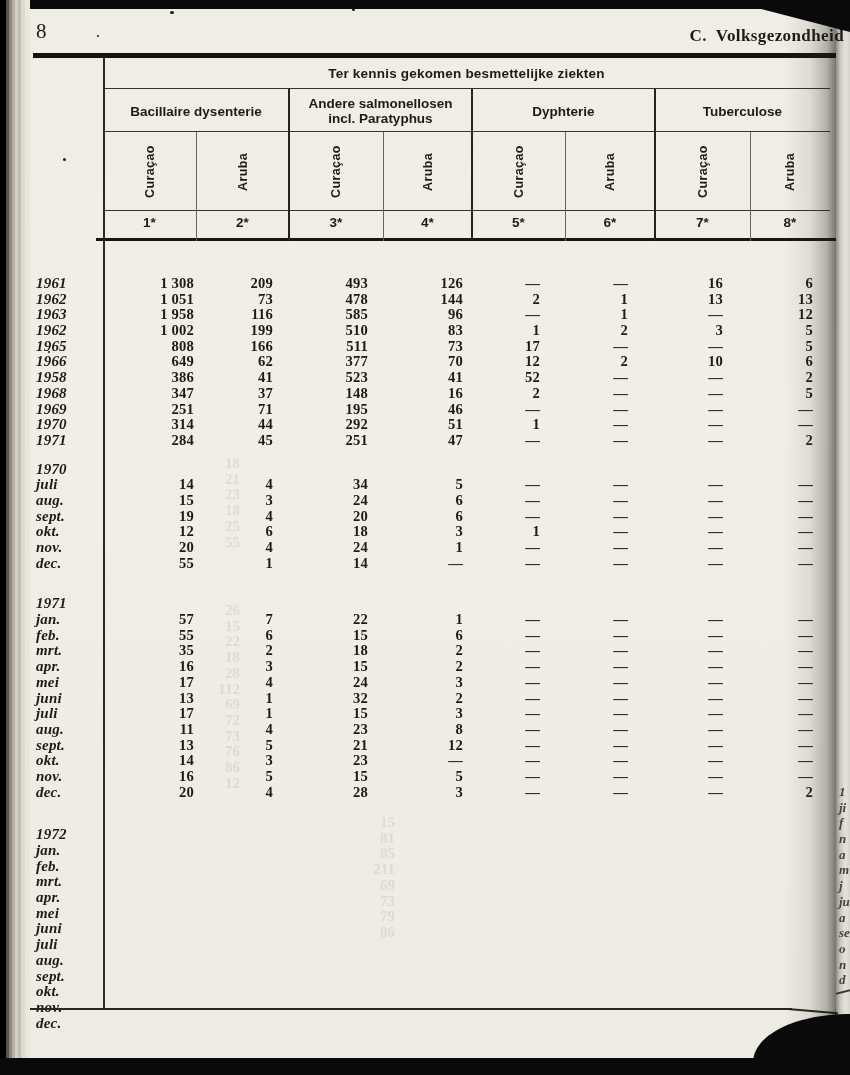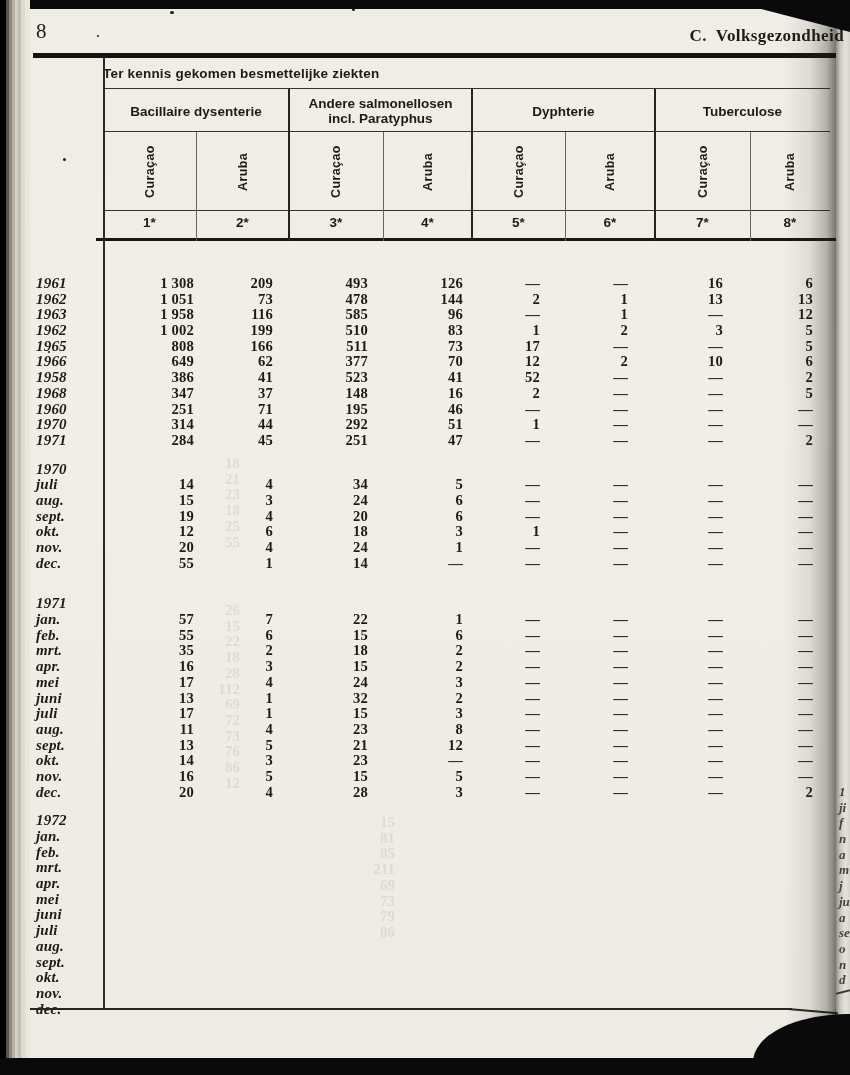--- a/index.html
+++ b/index.html
@@ -29,33 +29,33 @@
   .chapter{position:absolute;right:-8px;top:17px;font:700 17px "Liberation Serif",serif;
     letter-spacing:.4px;white-space:pre;}
   .rule-top{position:absolute;left:3px;top:44px;width:803px;height:4.5px;background:#141310;}
   
   .vline-stub{position:absolute;left:73px;top:48px;width:1.8px;height:951px;background:#2b2a26;}
   .hl{position:absolute;left:73px;width:727px;height:1.4px;background:#35332e;}
   .hl.l1{top:79px}.hl.l2{top:122px}.hl.l3{top:201px}
   .rule-mid{position:absolute;left:66px;top:229px;width:740px;height:3.4px;background:#17160f;}
   .gsep{position:absolute;top:80px;width:2.2px;height:152px;background:#24231f;}
   .ssep{position:absolute;top:123px;width:1.2px;height:109px;background:#6a675f;}
-  .t-title{position:absolute;left:73px;top:57px;width:727px;
+  .t-title{position:absolute;left:73px;top:57px;width:727px;text-align:center;
     font:600 13.5px "Liberation Sans",sans-serif;letter-spacing:.2px;}
   .ghead{position:absolute;top:83px;height:38px;display:flex;flex-direction:column;
     align-items:center;justify-content:center;font:600 13.5px "Liberation Sans",sans-serif;
     line-height:15px;text-align:center;}
   .rot{position:absolute;top:127px;width:22px;height:72px;display:flex;align-items:center;
     justify-content:center;writing-mode:vertical-rl;transform:rotate(180deg);
     font:600 12.5px "Liberation Sans",sans-serif;letter-spacing:.4px;}
   .cnum{position:absolute;top:206px;height:22px;text-align:center;
     font:700 13.5px "Liberation Sans",sans-serif;}
   
   .tbody{position:absolute;left:3px;top:266px;width:797px;}
-  .sec1{margin-top:13px}.sec2{margin-top:25px}.sec3{margin-top:13px}
+  .sec1{margin-top:13px}.sec2{margin-top:25px}.sec3{margin-top:27px}
   .r{display:grid;grid-template-columns:70px 93px 93px 94px 89px 93px 90px 95px 80px;
      height:15.7px;line-height:15.7px;}
   .stub{font:italic 700 15px "Liberation Serif",serif;padding-left:3px;letter-spacing:.2px;}
   .num{font:700 14.6px "Liberation Serif",serif;text-align:right;letter-spacing:.2px;}
   .r > .num:nth-child(2){padding-right:2px}
   .r > .num:nth-child(3){padding-right:16px}
   .r > .num:nth-child(4){padding-right:15px}
   .r > .num:nth-child(5){padding-right:9px}
   .r > .num:nth-child(6){padding-right:25px}
   .r > .num:nth-child(7){padding-right:27px}
@@ -237,21 +237,21 @@
             <div class="num">347</div>
             <div class="num">37</div>
             <div class="num">148</div>
             <div class="num">16</div>
             <div class="num">2</div>
             <div class="num">—</div>
             <div class="num">—</div>
             <div class="num">5</div>
           </div>
           <div class="r">
-            <div class="stub">1960</div>
+            <div class="stub">1969</div>
             <div class="num">251</div>
             <div class="num">71</div>
             <div class="num">195</div>
             <div class="num">46</div>
             <div class="num">—</div>
             <div class="num">—</div>
             <div class="num">—</div>
             <div class="num">—</div>
           </div>
           <div class="r">

